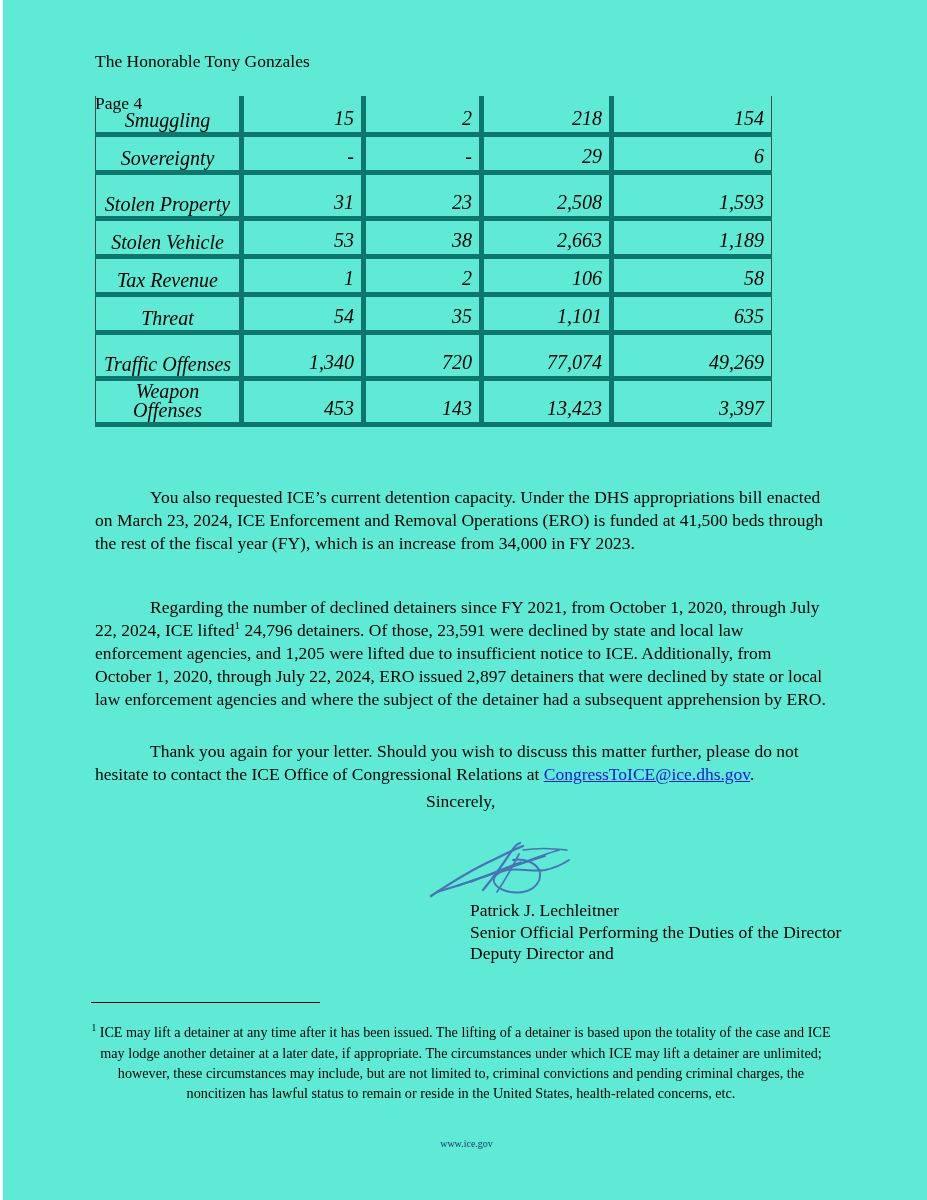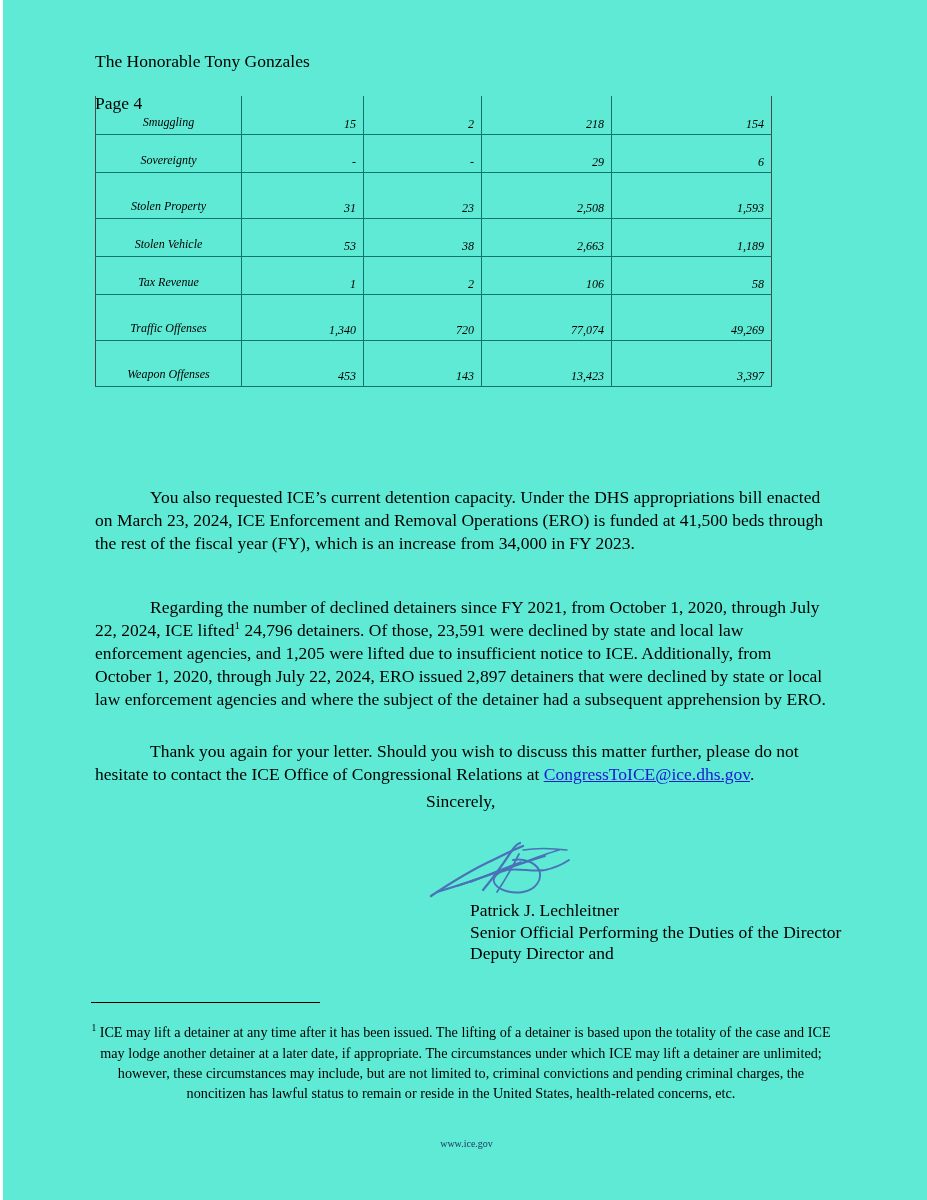--- a/index.html
+++ b/index.html
@@ -37,30 +37,30 @@
 
   
   .stats-table {
     position: absolute;
     left: 92px;
     top: 96px;
     width: 676px;
     border-collapse: collapse;
     table-layout: fixed;
     font-style: italic;
-    font-size: 12px;
+    font-size: 20px;
   }
   .stats-table col.c-label { width: 146px; }
   .stats-table col.c-n1    { width: 122px; }
   .stats-table col.c-n2    { width: 118px; }
   .stats-table col.c-n3    { width: 130px; }
   .stats-table col.c-n4    { width: 160px; }
 
   .stats-table td {
-    border: 1px solid #0f766e;
+    border: 5px solid #0f766e;
     vertical-align: bottom;
     padding: 0 7px 2px 7px;
     height: 38px;
     box-sizing: border-box;
   }
   .stats-table tr:first-child td { border-top: none; }
   .stats-table td.lbl {
     text-align: center;
     padding-left: 4px;
     padding-right: 4px;
@@ -204,20 +204,27 @@
         <td class="num">38</td>
         <td class="num">2,663</td>
         <td class="num num-r">1,189</td>
       </tr>
       <tr>
         <td class="lbl lbl-l">Tax Revenue</td>
         <td class="num">1</td>
         <td class="num">2</td>
         <td class="num">106</td>
         <td class="num num-r">58</td>
+      </tr>
+      <tr>
+        <td class="lbl lbl-l">Threat</td>
+        <td class="num">54</td>
+        <td class="num">35</td>
+        <td class="num">1,101</td>
+        <td class="num num-r">635</td>
       </tr>
       <tr class="tall">
         <td class="lbl lbl-l">Traffic Offenses</td>
         <td class="num">1,340</td>
         <td class="num">720</td>
         <td class="num">77,074</td>
         <td class="num num-r">49,269</td>
       </tr>
       <tr class="tall">
         <td class="lbl lbl-l">Weapon Offenses</td>

